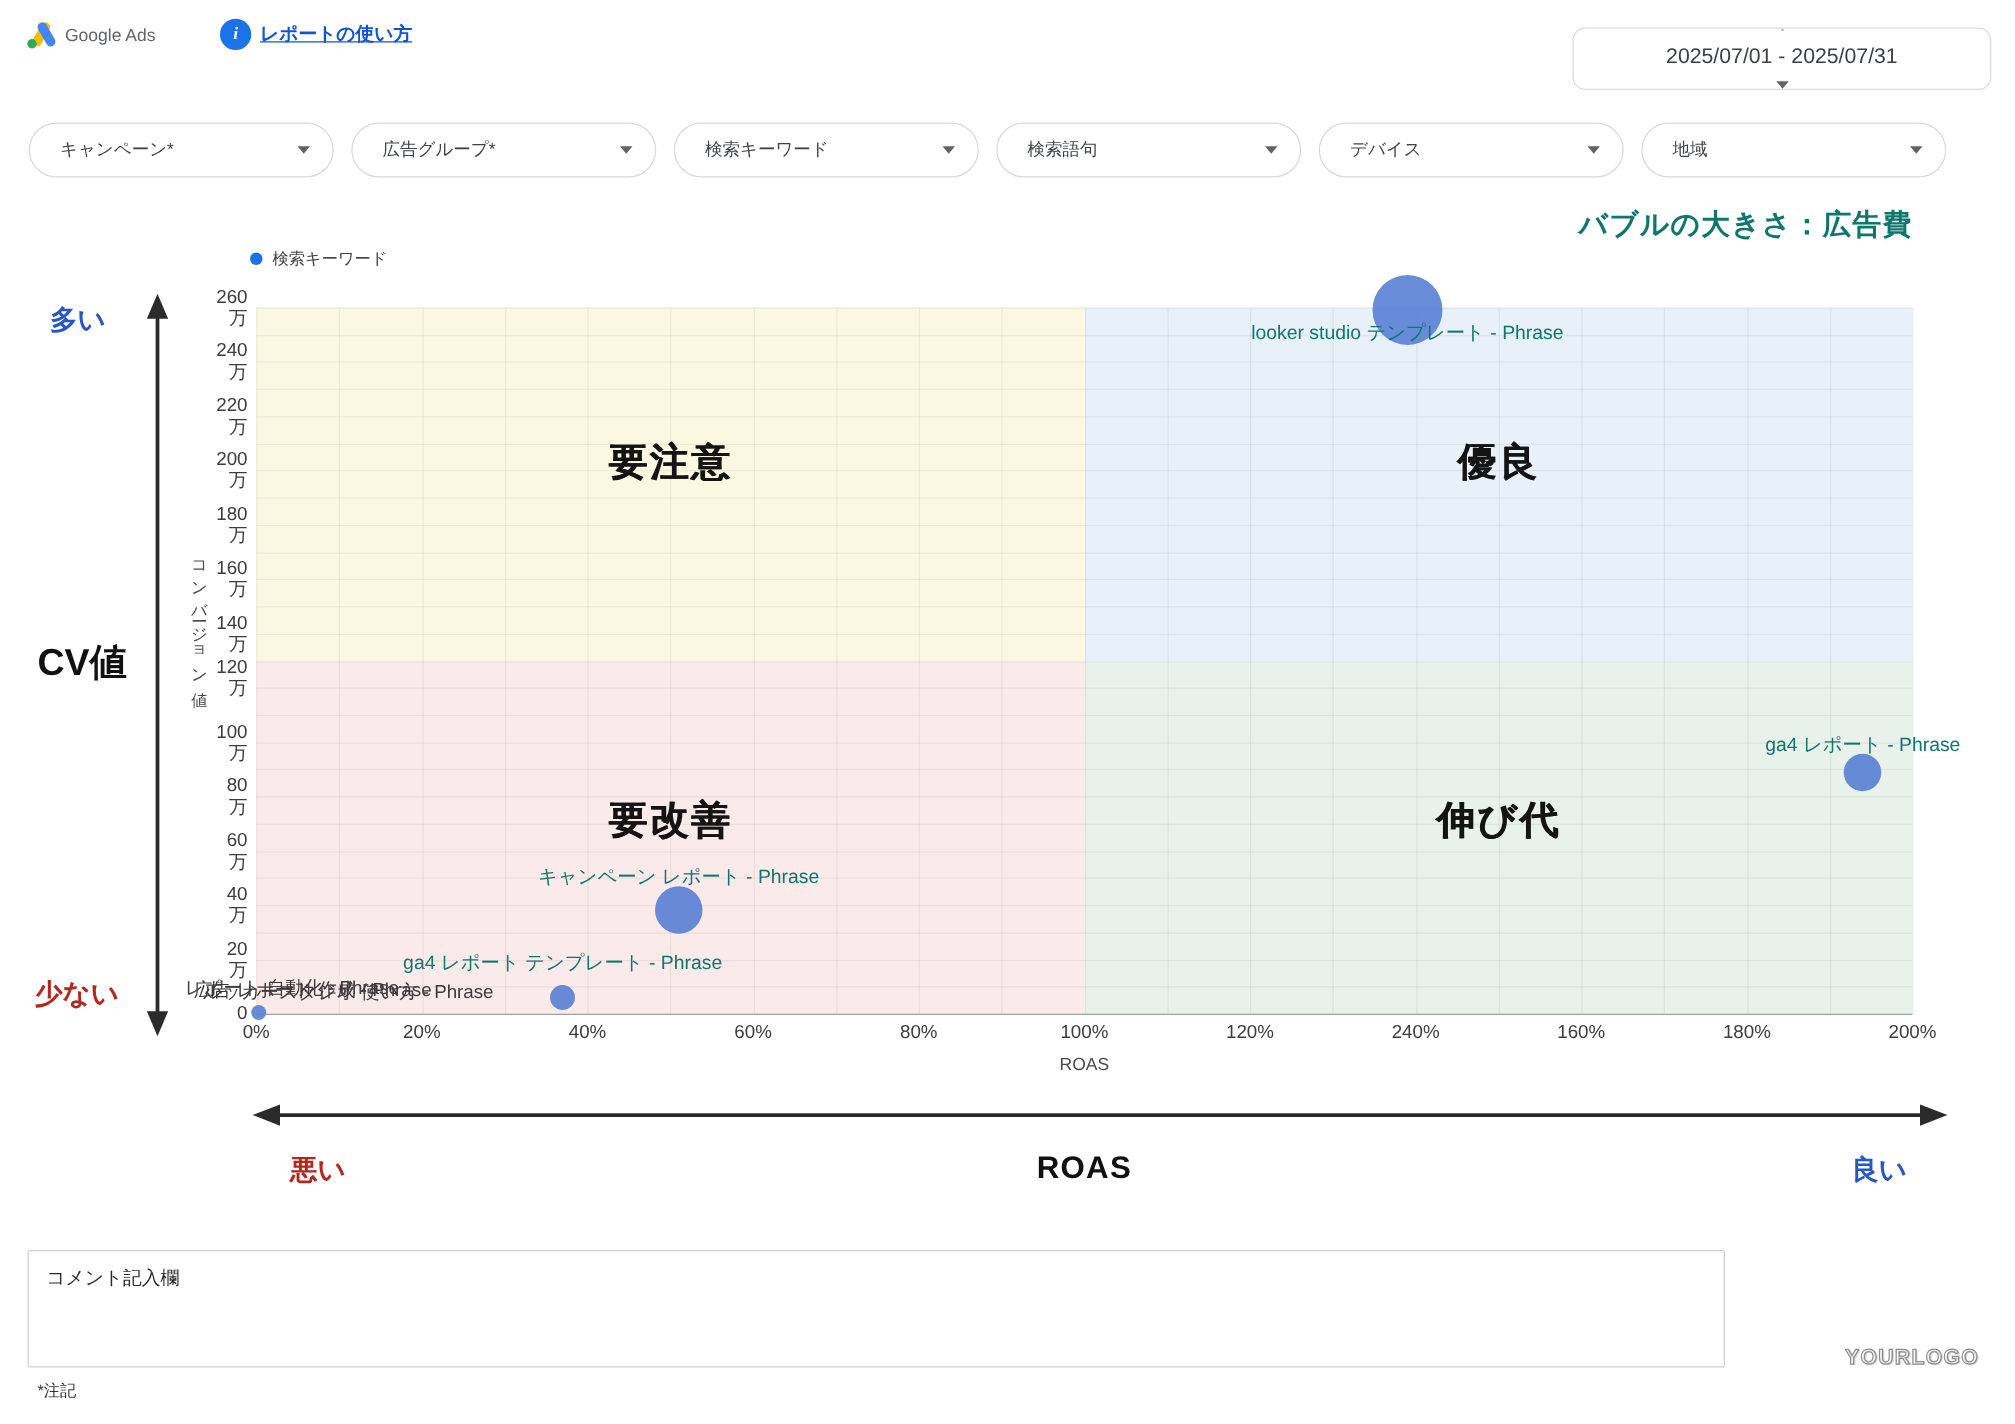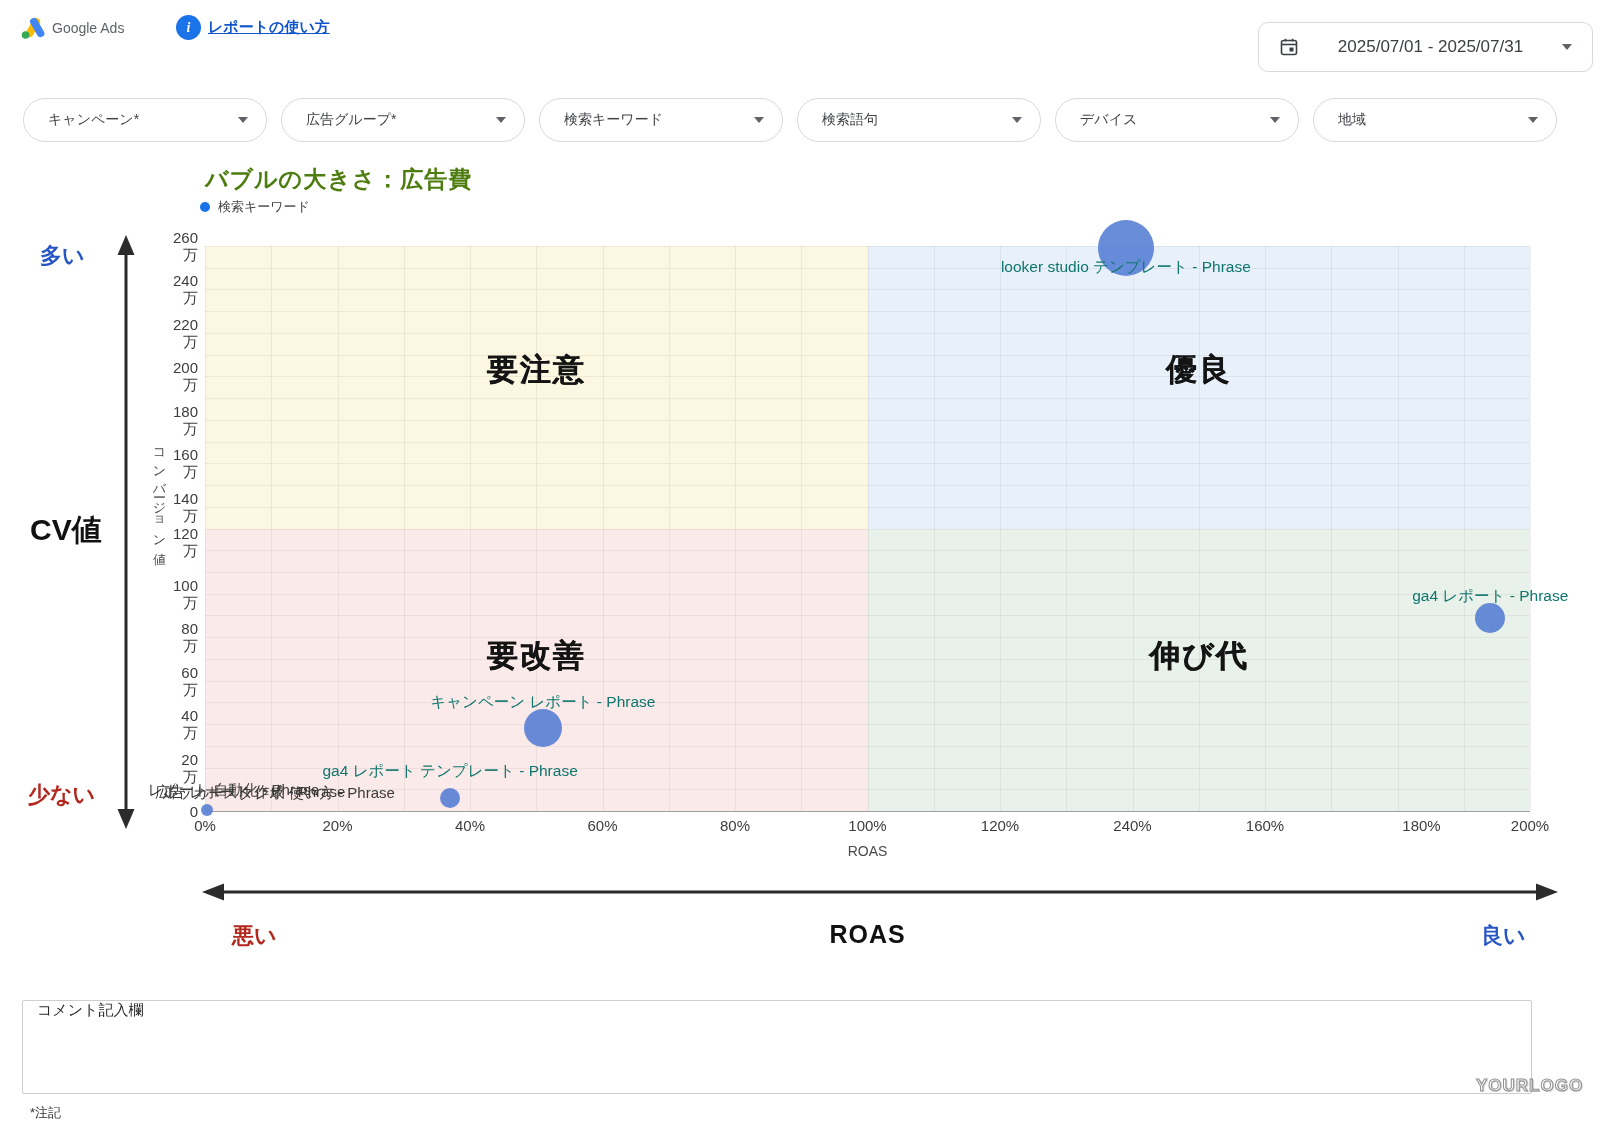--- a/index.html
+++ b/index.html
@@ -10,33 +10,33 @@
   
   .brand { position:absolute; left:20px; top:16px; display:flex; align-items:center; gap:6px; }
   .brand-text { font-size:14px; color:#5f6368; }
   .info-circle { position:absolute; left:176px; top:15px; width:25px; height:25px; border-radius:50%;
                  background:#1a73e8; color:#fff; font-weight:bold; font-size:14px; font-style:italic;
                  display:flex; align-items:center; justify-content:center; font-family:"Liberation Serif",serif; }
   .help-link { position:absolute; left:208px; top:18px; font-size:15px; font-weight:bold; color:#1155cc;
                text-decoration:underline; cursor:pointer; }
   .page-title { position:absolute; left:28px; top:42px; font-size:28px; font-weight:800; color:#1b1b1b; letter-spacing:1px; }
   .date-chip { position:absolute; left:1258px; top:22px; width:335px; height:50px; border:1px solid #d8dade;
-               border-radius:10px; display:flex; align-items:center; padding:0 20px; gap:10px; background:#fff; cursor:pointer; }
+               border-radius:10px; display:flex; align-items:center; padding:0 20px; gap:10px; background:#fff; cursor:pointer;flex-direction:column; }
   .date-text { flex:1; text-align:center; font-size:17px; color:#3c4043; }
   .caret { width:0; height:0; border-left:5px solid transparent; border-right:5px solid transparent;
            border-top:6px solid #5f6368; }
 
   
   .chip { position:absolute; top:98px; width:244px; height:44px; border:1px solid #d7d9dc; border-radius:22px;
           background:#fff; display:flex; align-items:center; padding:0 18px 0 24px; cursor:pointer; }
   .chip-label { flex:1; font-size:14px; color:#3f4347; }
 
   
-  .chart-title { position:absolute; left:205px; top:164px; width:1325px; text-align:left;
-                 font-size:23px; font-weight:800; color:#4d7c0f; letter-spacing:1px; }
+  .chart-title { position:absolute; left:205px; top:164px; width:1325px; text-align:right;
+                 font-size:23px; font-weight:800; color:#0f766e; letter-spacing:1px; }
   .legend { position:absolute; left:200px; top:198px; display:flex; align-items:center; gap:8px; cursor:pointer; }
   .legend-dot { width:10px; height:10px; border-radius:50%; }
   .legend-label { font-size:13px; color:#424242; }
 
   .plot { position:absolute; left:205px; top:246px; width:1325px; height:565px; }
   .quad { position:absolute; }
   .grid-v { position:absolute; top:0; bottom:0; width:1px; background:rgba(0,0,0,0.055); }
   .grid-h { position:absolute; left:0; right:0; height:1px; background:rgba(0,0,0,0.055); }
   .axis-bottom { position:absolute; left:0; right:0; bottom:-1px; height:1px; background:#9e9e9e; }
   .quad-label { position:absolute; transform:translate(-50%,-50%); font-size:31px; font-weight:900;
@@ -52,22 +52,22 @@
 
   .ylabel-rot { position:absolute; left:150px; top:440px; writing-mode:vertical-rl; font-size:13px; color:#4a4a4a; letter-spacing:2px; }
   .xlabel-small { position:absolute; left:205px; top:843px; width:1325px; text-align:center; font-size:14px; color:#4a4a4a; }
 
   .side-note { position:absolute; font-weight:800; white-space:nowrap; }
   .axis-arrow { position:absolute; }
 
   .big-axis-name { font-size:25px; font-weight:900; color:#111; letter-spacing:1px; }
 
   
-  .comment-box { position:absolute; left:22px; top:1000px; width:1510px; height:94px; border:1px solid #cfcfcf;
-                 border-radius:2px; background:#fff; padding:0 14px; font-size:15px; color:#2b2b2b; cursor:text; }
+  .comment-box { position:absolute; left:22px; top:1000px; width:1358px; height:94px; border:1px solid #cfcfcf;
+                 border-radius:2px; background:#fff; padding:12px 14px; font-size:15px; color:#2b2b2b; cursor:text; }
   .note { position:absolute; left:30px; top:1104px; font-size:13px; color:#333; }
   .watermark { position:absolute; left:1476px; top:1076px; font-size:17px; font-weight:800; letter-spacing:1px;
                color:transparent; -webkit-text-stroke:1px #8e8e8e; text-shadow:1.5px 1px 0 rgba(160,160,160,0.35); }
 </style>
 </head>
 <body>
 
 <div class="page">
 
   <div class="brand">
@@ -207,21 +207,21 @@
 万</div>
       <div class="xtick" style="left: 0px;">0%</div>
       <div class="xtick" style="left: 132.5px;">20%</div>
       <div class="xtick" style="left: 265px;">40%</div>
       <div class="xtick" style="left: 397.5px;">60%</div>
       <div class="xtick" style="left: 530px;">80%</div>
       <div class="xtick" style="left: 662.5px;">100%</div>
       <div class="xtick" style="left: 795px;">120%</div>
       <div class="xtick" style="left: 927.5px;">240%</div>
       <div class="xtick" style="left: 1060px;">160%</div>
-      <div class="xtick" style="left: 1192.5px; margin-left: 24px;">180%</div>
+      <div class="xtick" style="left: 1192.5px;">180%</div>
       <div class="xtick" style="left: 1325px;">200%</div>
       <div class="bubble" style="left: 920.875px; top: 2.17308px; width: 56px; height: 56px; background: rgb(88, 127, 212); opacity: 0.9;"></div>
       <div class="bubble-label" style="left: 920.875px; top: 21.1731px;">looker studio テンプレート - Phrase</div>
       <div class="bubble" style="left: 1285.25px; top: 371.596px; width: 30px; height: 30px; background: rgb(88, 127, 212); opacity: 0.9;"></div>
       <div class="bubble-label" style="left: 1285.25px; top: 349.596px;">ga4 レポート - Phrase</div>
       <div class="bubble" style="left: 337.875px; top: 482.423px; width: 38px; height: 38px; background: rgb(88, 127, 212); opacity: 0.9;"></div>
       <div class="bubble-label" style="left: 337.875px; top: 456.423px;">キャンペーン レポート - Phrase</div>
       <div class="bubble" style="left: 245.125px; top: 551.962px; width: 20px; height: 20px; background: rgb(88, 127, 212); opacity: 0.9;"></div>
       <div class="bubble-label" style="left: 245.125px; top: 524.962px;">ga4 レポート テンプレート - Phrase</div>
       <div class="bubble" style="left: 1.9875px; top: 563.913px; width: 12px; height: 12px; background: rgb(88, 127, 212); opacity: 0.9;"></div>

